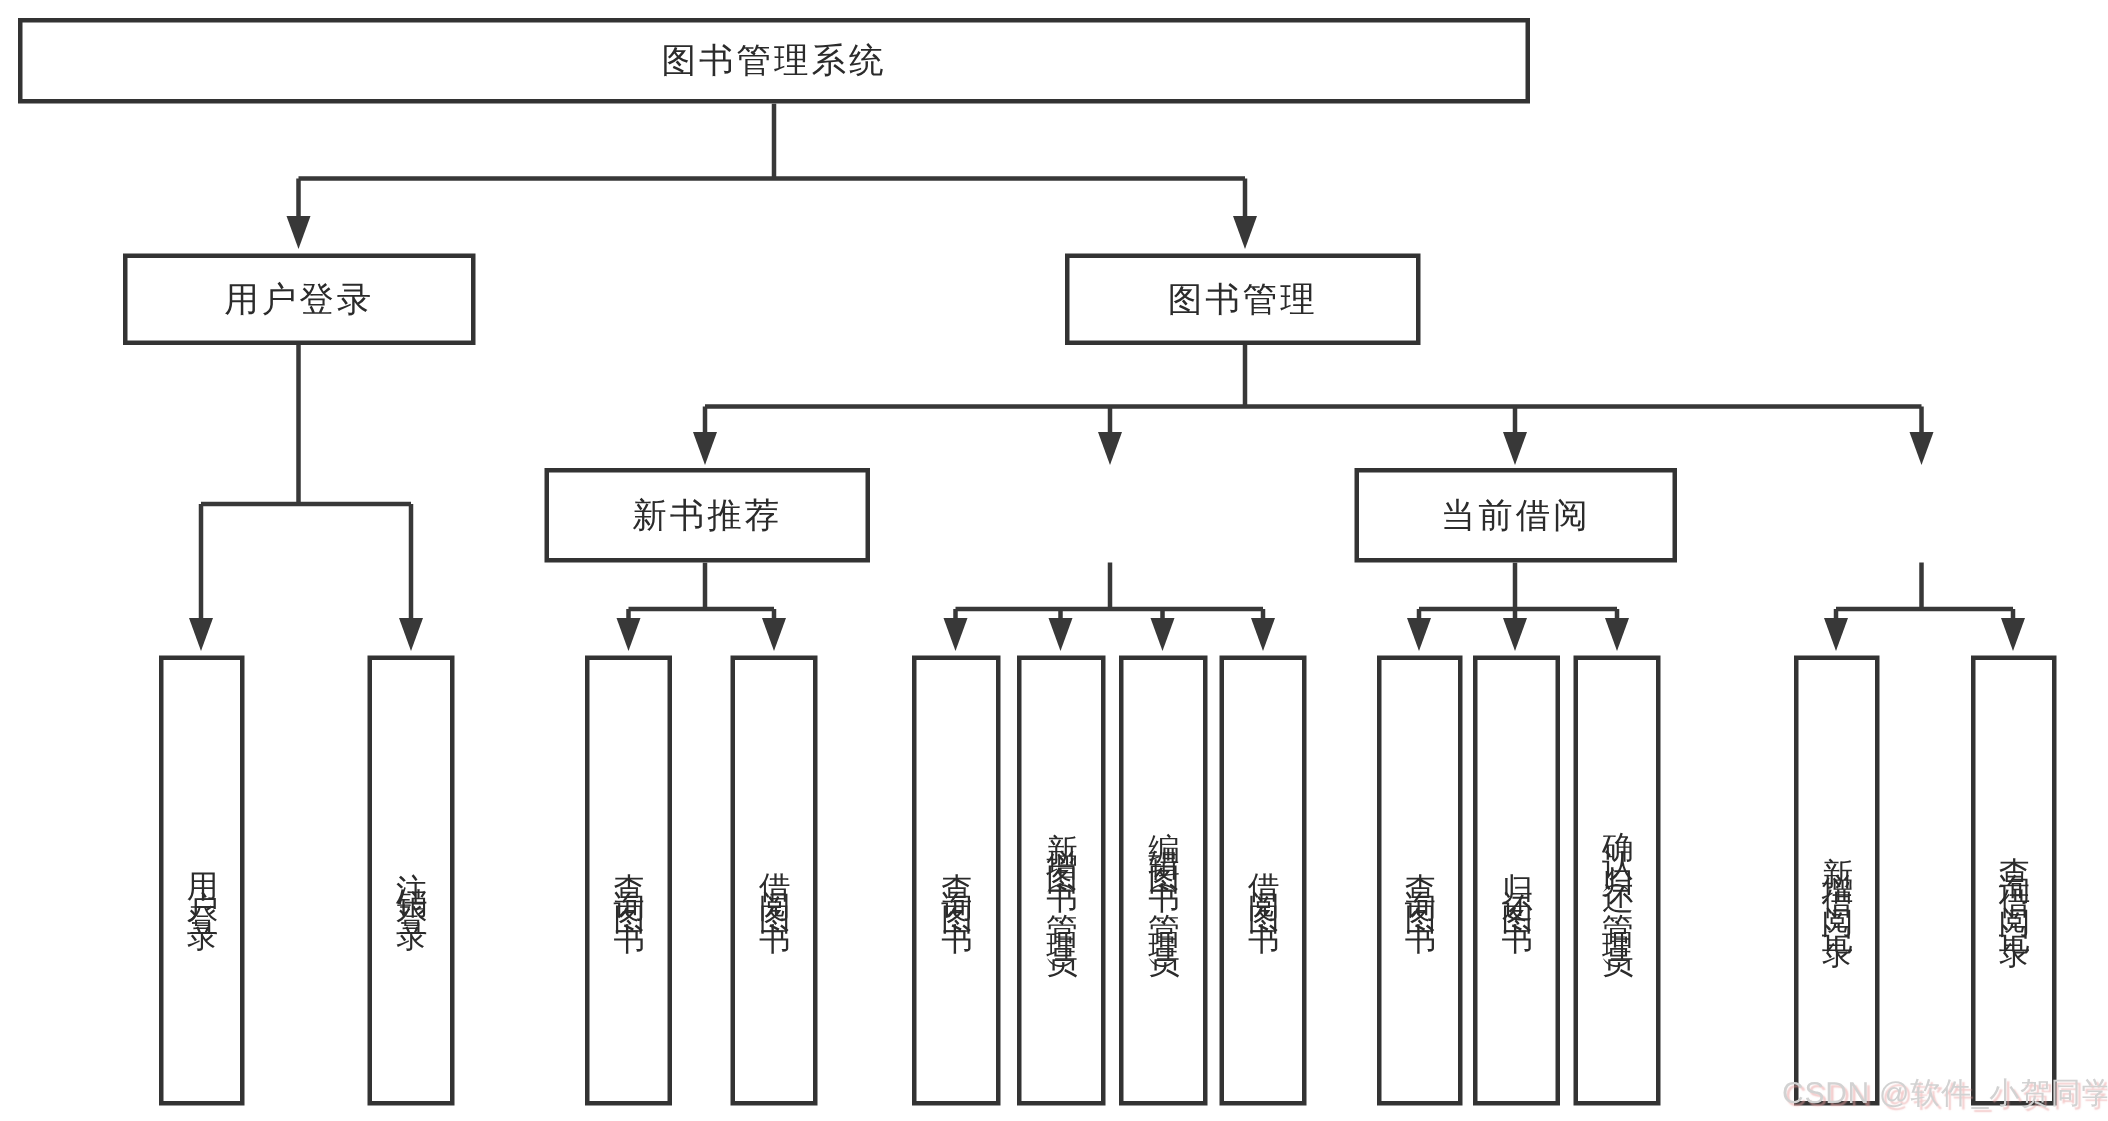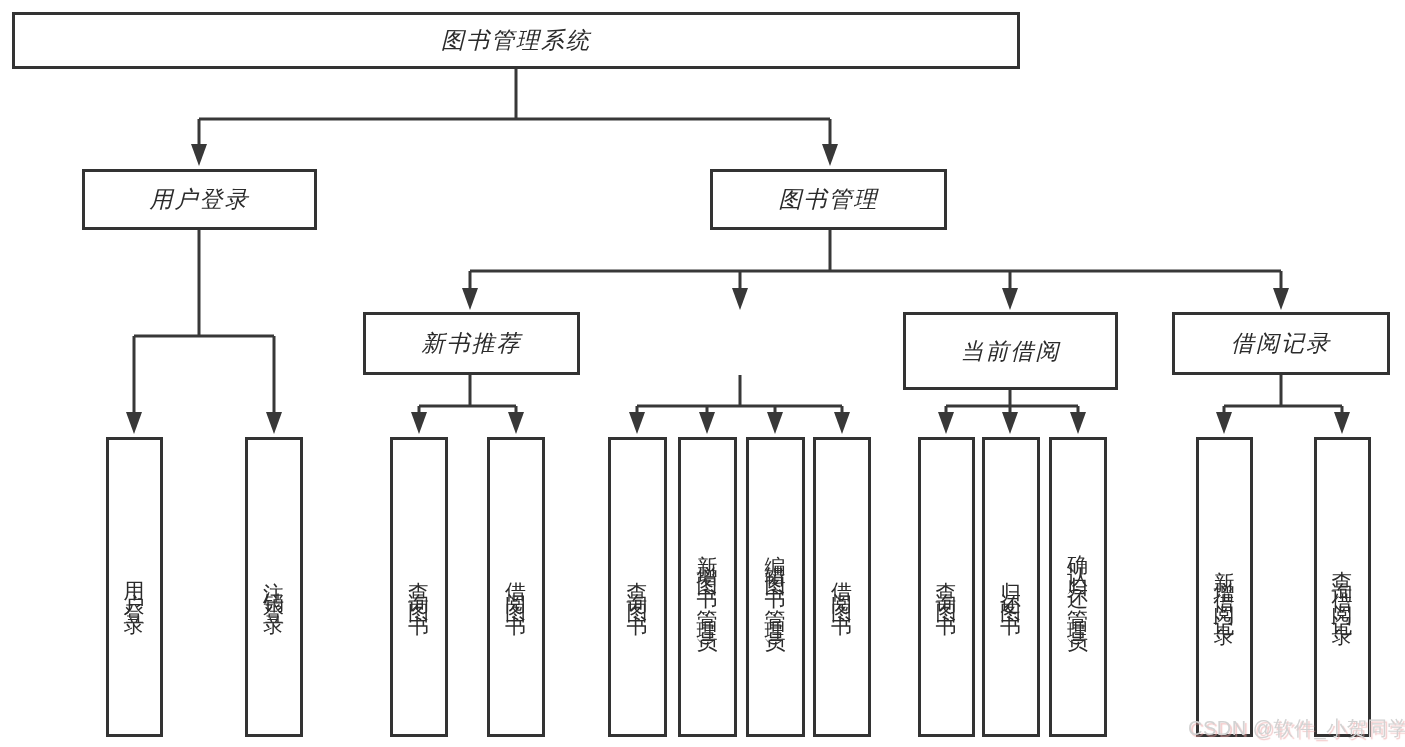--- a/index.html
+++ b/index.html
@@ -25,21 +25,20 @@
     display: flex;
     align-items: center;
     justify-content: center;
     z-index: 2;
   }
   .node-label {
     font-size: 23px;
     color: #2b2b2b;
     letter-spacing: 2px;
     white-space: nowrap;
-    font-style: italic;
   }
   .leaf {
     position: absolute;
     top: 437px;
     height: 300px;
     box-sizing: border-box;
     border: 3px solid #333333;
     background: #ffffff;
     display: flex;
     align-items: center;
@@ -113,25 +112,22 @@
   <div class="node" style="left:82px;top:169px;width:235px;height:61px">
     <span class="node-label">用户登录</span>
   </div>
   <div class="node" style="left:363px;top:312px;width:217px;height:63px">
     <span class="node-label">新书推荐</span>
   </div>
 
   <div class="node" style="left:710px;top:169px;width:237px;height:61px">
     <span class="node-label">图书管理</span>
   </div>
-  <div class="node" style="left:903px;top:312px;width:215px;height:78px">
+  <div class="node" style="left:903px;top:312px;width:215px;height:63px">
     <span class="node-label">当前借阅</span>
-  </div>
-  <div class="node" style="left:1172px;top:312px;width:218px;height:63px">
-    <span class="node-label">借阅记录</span>
   </div>
 
   <div class="leaf" style="left:106px;width:57px">
     <span class="vtext">用户登录</span>
   </div>
   <div class="leaf" style="left:245px;width:58px">
     <span class="vtext">注销登录</span>
   </div>
 
   <div class="leaf" style="left:390px;width:58px">

